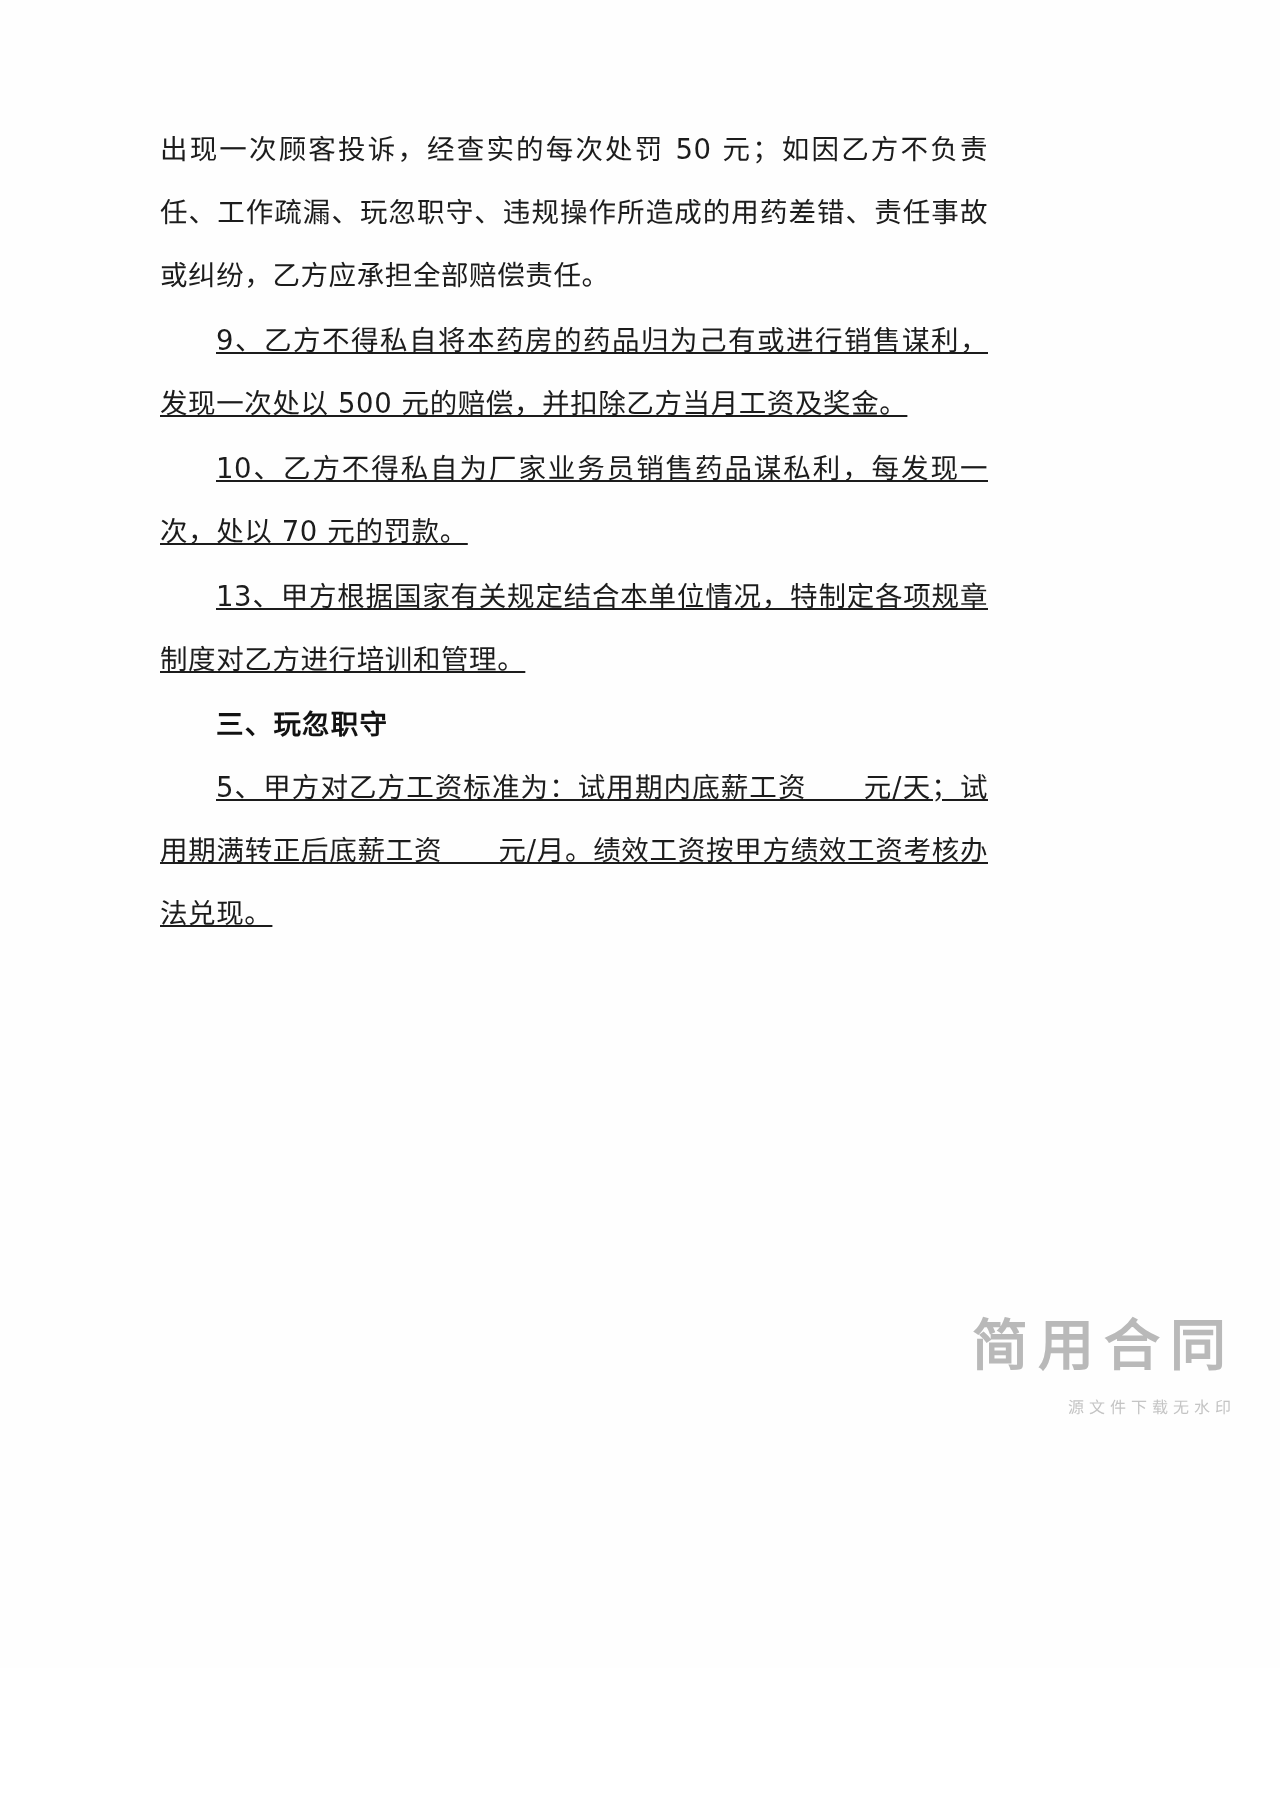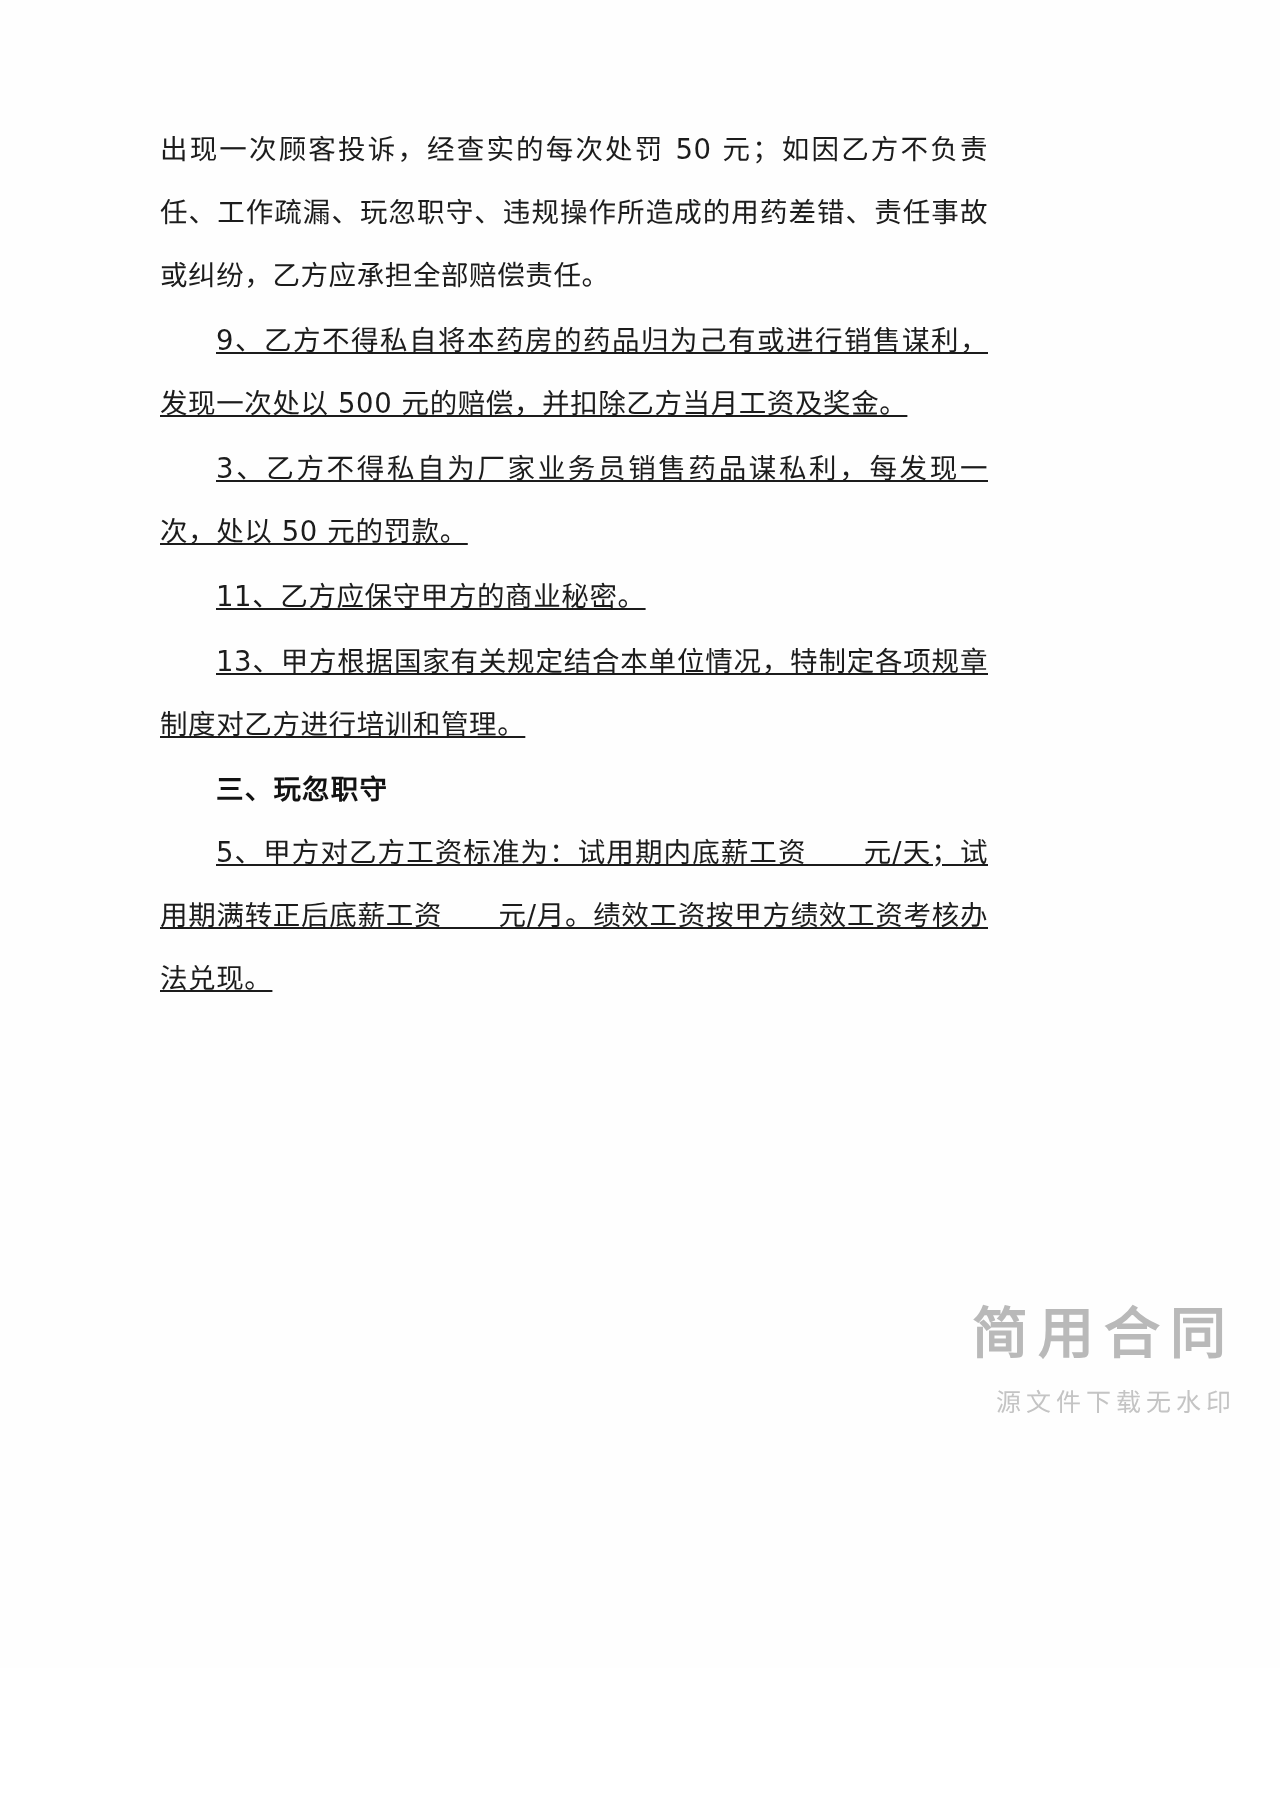--- a/index.html
+++ b/index.html
@@ -70,40 +70,39 @@
     font-size: 56px;
     font-weight: 700;
     letter-spacing: 10px;
     color: #b9b9b9;
     line-height: 1.15;
     white-space: nowrap;
   }
   .wm-sub {
     margin-top: 16px;
     font-family: "DejaVu Sans", "Liberation Sans", sans-serif;
-    font-size: 25px;
+    font-size: 16px;
     letter-spacing: 5px;
     color: #c4c4c4;
     white-space: nowrap;
   }
 </style>
 </head>
 <body>
 
 <div class="page">
 
   <div class="page-body">
 
     <p class="para noindent">出现一次顾客投诉，经查实的每次处罚 50 元；如因乙方不负责任、工作疏漏、玩忽职守、违规操作所造成的用药差错、责任事故或纠纷，乙方应承担全部赔偿责任。</p>
 
     <p class="para indent">9、乙方不得私自将本药房的药品归为己有或进行销售谋利，发现一次处以 500 元的赔偿，并扣除乙方当月工资及奖金。</p>
 
-    <p class="para indent">3、乙方不得私自为厂家业务员销售药品谋私利，每发现一次，处以 50 元的罚款。</p>
+    <p class="para indent">10、乙方不得私自为厂家业务员销售药品谋私利，每发现一次，处以 70 元的罚款。</p>
 
-    <p class="para indent">11、乙方应保守甲方的商业秘密。</p>
 
 
     <p class="para indent">13、甲方根据国家有关规定结合本单位情况，特制定各项规章制度对乙方进行培训和管理。</p>
 
     <h2 class="heading">三、玩忽职守</h2>
 
 
     <p class="para indent">5、甲方对乙方工资标准为：试用期内底薪工资＿＿元/天；试用期满转正后底薪工资＿＿元/月。绩效工资按甲方绩效工资考核办法兑现。</p>
 
   </div>

